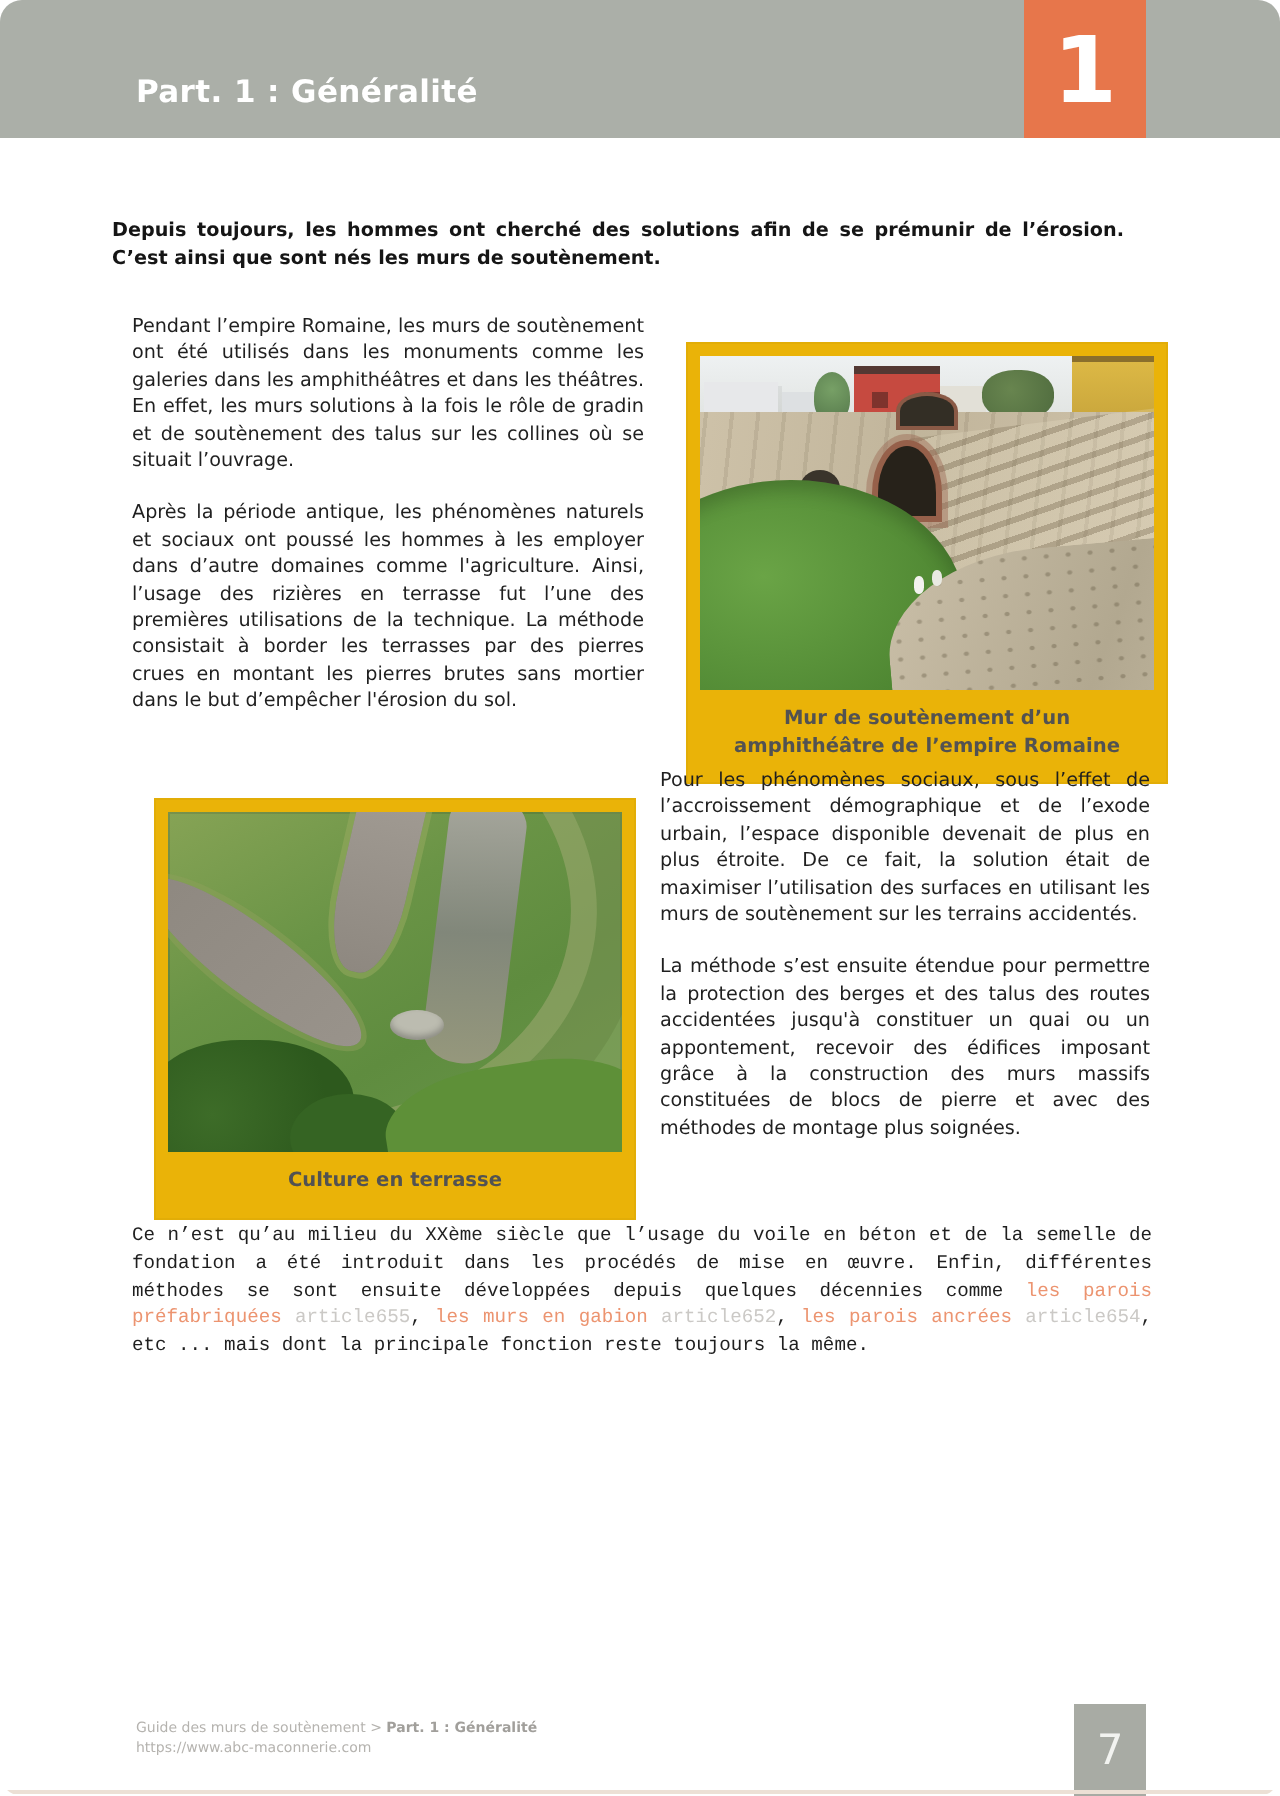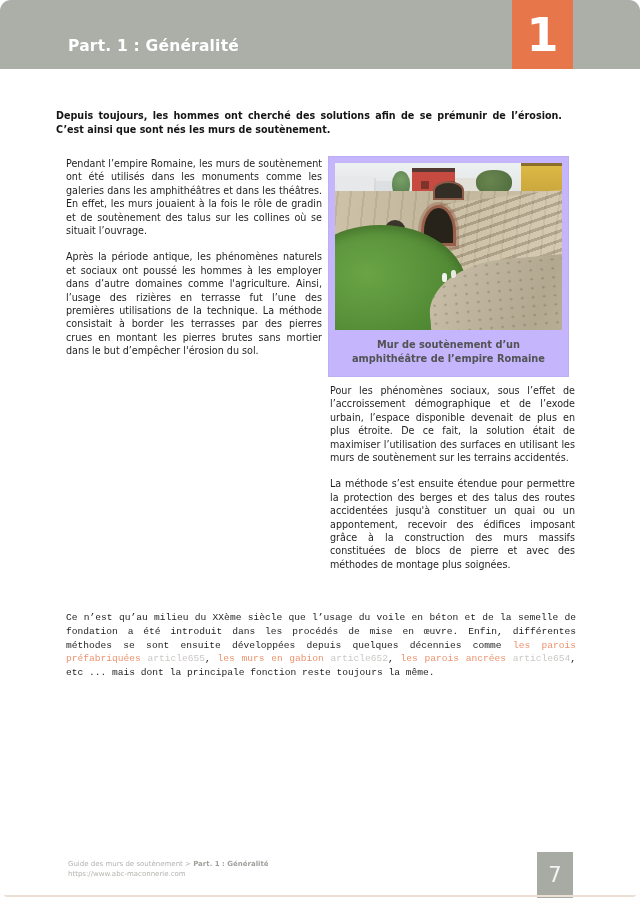--- a/index.html
+++ b/index.html
@@ -19,21 +19,21 @@
   .article-ref{font-size:9px;font-weight:bold;color:var(--accent_dark,#e0613b);margin-right:7px;}
   .article-title{font-size:21.5px;font-weight:bold;color:#a2a3a0;letter-spacing:-0.2px;}
   .intro{position:absolute;left:56px;top:109px;width:506px;margin:0;
     font-size:9.6px;font-weight:bold;color:#151515;line-height:13.6px;text-align:justify;}
   
   .text-col{position:absolute;font-size:9.6px;color:#1f1f1f;line-height:13.4px;text-align:justify;}
   .text-col p{margin:0 0 13px 0;}
   .text-col-1{left:66px;top:157px;width:256px;}
   .text-col-2{left:330px;top:384px;width:245px;}
   
-  .fig{position:absolute;background:#c4b5fd;box-sizing:border-box;padding:7px 7px 10px;margin:0;
+  .fig{position:absolute;background:#eab308;box-sizing:border-box;padding:7px 7px 10px;margin:15px;
     box-shadow:inset 0 0 0 1px rgba(0,0,0,0.03);}
   .fig1{left:328px;top:156px;width:241px;}
   .fig2{left:62px;top:384px;width:241px;}
   .photo{position:relative;width:227px;overflow:hidden;box-shadow:inset 0 0 0 1px rgba(0,0,0,0.10);}
   .photo1{height:167px;background:#c6ba9f;}
   .photo2{height:170px;background:linear-gradient(150deg,#86a355 0%,#6a9446 35%,#5f8c3f 62%,#69984a 100%);}
   .fig figcaption{font-size:9.8px;font-weight:bold;color:#525252;text-align:center;line-height:13.5px;
     padding:8px 4px 2px;}
   .photo > div{position:absolute;}
   
@@ -106,21 +106,21 @@
     <span class="part-title">Part. 1 : Généralité</span>
     <div class="chapter-box">
       <span>1</span>
     </div>
   </div>
 
 
   <p class="intro">Depuis toujours, les hommes ont cherché des solutions afin de se prémunir de l’érosion. C’est ainsi que sont nés les murs de soutènement.</p>
 
   <div class="text-col text-col-1">
-    <p>Pendant l’empire Romaine, les murs de soutènement ont été utilisés dans les monuments comme les galeries dans les amphithéâtres et dans les théâtres. En effet, les murs jouaient à la fois le rôle de gradin et de soutènement des talus sur les collines où se situait l’ouvrage.</p>
+    <p>Pendant l’empire Romaine, les murs de soutènement ont été utilisés dans les monuments comme les galeries dans les amphithéâtres et dans les théâtres. En effet, les murs solutions à la fois le rôle de gradin et de soutènement des talus sur les collines où se situait l’ouvrage.</p>
     <p>Après la période antique, les phénomènes naturels et sociaux ont poussé les hommes à les employer dans d’autre domaines comme l'agriculture. Ainsi, l’usage des rizières en terrasse fut l’une des premières utilisations de la technique. La méthode consistait à border les terrasses par des pierres crues en montant les pierres brutes sans mortier dans le but d’empêcher l'érosion du sol.</p>
   </div>
 
   <figure class="fig fig1">
     <div class="photo photo1">
       <div class="ph1-sky"></div>
       <div class="ph1-bldg-w1"></div>
       <div class="ph1-bldg-w2"></div>
       <div class="ph1-tree1"></div>
       <div class="ph1-bldg-red"></div>
@@ -133,20 +133,33 @@
       <div class="ph1-arch-big"></div>
       <div class="ph1-arch-left"></div>
       <div class="ph1-arena"></div>
       <div class="ph1-rocks"></div>
       <div class="ph1-fig-a"></div>
       <div class="ph1-fig-b"></div>
     </div>
     <figcaption>Mur de soutènement d’un amphithéâtre de l’empire Romaine</figcaption>
   </figure>
 
+  <figure class="fig fig2">
+    <div class="photo photo2">
+      <div class="ph2-arcs"></div>
+      <div class="ph2-path-a"></div>
+      <div class="ph2-path-b"></div>
+      <div class="ph2-ridge"></div>
+      <div class="ph2-rock"></div>
+      <div class="ph2-bush1"></div>
+      <div class="ph2-bush2"></div>
+      <div class="ph2-grass"></div>
+    </div>
+    <figcaption>Culture en terrasse</figcaption>
+  </figure>
 
   <div class="text-col text-col-2">
     <p>Pour les phénomènes sociaux, sous l’effet de l’accroissement démographique et de l’exode urbain, l’espace disponible devenait de plus en plus étroite. De ce fait, la solution était de maximiser l’utilisation des surfaces en utilisant les murs de soutènement sur les terrains accidentés.</p>
     <p>La méthode s’est ensuite étendue pour permettre la protection des berges et des talus des routes accidentées jusqu'à constituer un quai ou un appontement, recevoir des édifices imposant grâce à la construction des murs massifs constituées de blocs de pierre et avec des méthodes de montage plus soignées.</p>
   </div>
 
   <p class="closing"><span>Ce n’est qu’au milieu du XXème siècle que l’usage du voile en béton et de la semelle de fondation a été introduit dans les procédés de mise en œuvre. Enfin, différentes méthodes se sont ensuite développées depuis quelques décennies comme </span><span class="link">les parois préfabriquées</span><span> </span><span class="ref">article655</span><span>, </span><span class="link">les murs en gabion</span><span> </span><span class="ref">article652</span><span>, </span><span class="link">les parois ancrées</span><span> </span><span class="ref">article654</span><span>, etc ... mais dont la principale fonction reste toujours la même.</span></p>
 
 
   <div class="footer-crumbs">

